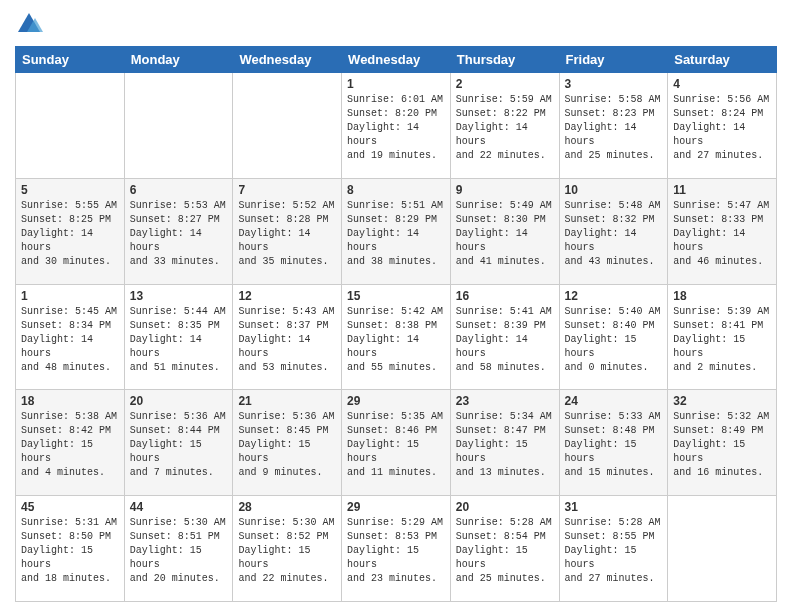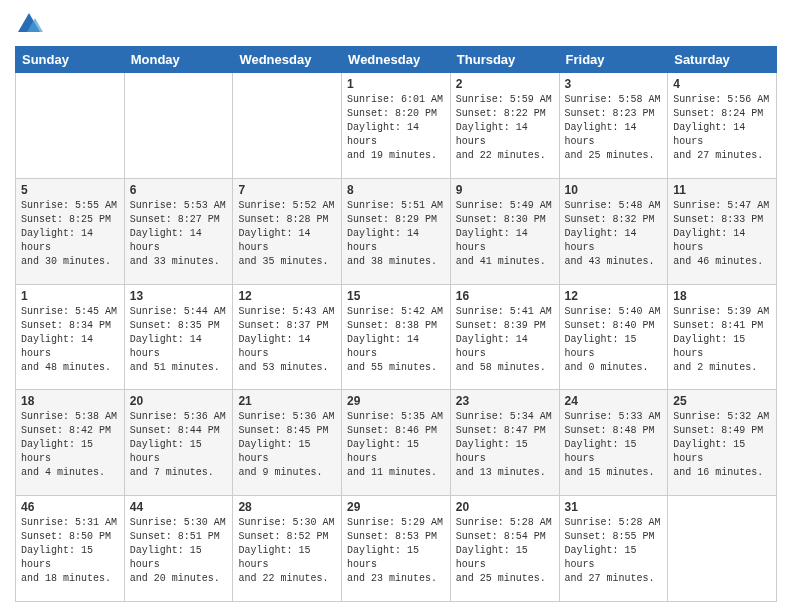--- a/index.html
+++ b/index.html
@@ -236,27 +236,27 @@
           </td>
           <td class="alt-row">
             <span class="day-number">23</span>
             <div class="day-info">Sunrise: 5:34 AM<br>Sunset: 8:47 PM<br>Daylight: 15 hours<br>and 13 minutes.</div>
           </td>
           <td class="alt-row">
             <span class="day-number">24</span>
             <div class="day-info">Sunrise: 5:33 AM<br>Sunset: 8:48 PM<br>Daylight: 15 hours<br>and 15 minutes.</div>
           </td>
           <td class="alt-row">
-            <span class="day-number">25</span>
+            <span class="day-number">32</span>
             <div class="day-info">Sunrise: 5:32 AM<br>Sunset: 8:49 PM<br>Daylight: 15 hours<br>and 16 minutes.</div>
           </td>
         </tr>
         <tr>
           <td>
-            <span class="day-number">46</span>
+            <span class="day-number">45</span>
             <div class="day-info">Sunrise: 5:31 AM<br>Sunset: 8:50 PM<br>Daylight: 15 hours<br>and 18 minutes.</div>
           </td>
           <td>
             <span class="day-number">44</span>
             <div class="day-info">Sunrise: 5:30 AM<br>Sunset: 8:51 PM<br>Daylight: 15 hours<br>and 20 minutes.</div>
           </td>
           <td>
             <span class="day-number">28</span>
             <div class="day-info">Sunrise: 5:30 AM<br>Sunset: 8:52 PM<br>Daylight: 15 hours<br>and 22 minutes.</div>
           </td>

